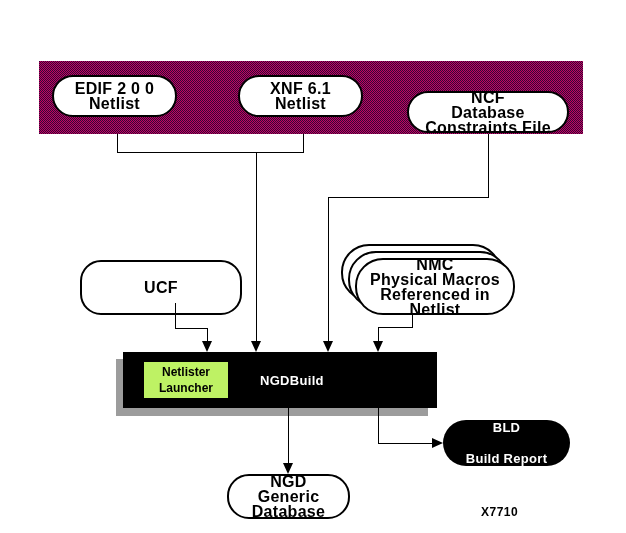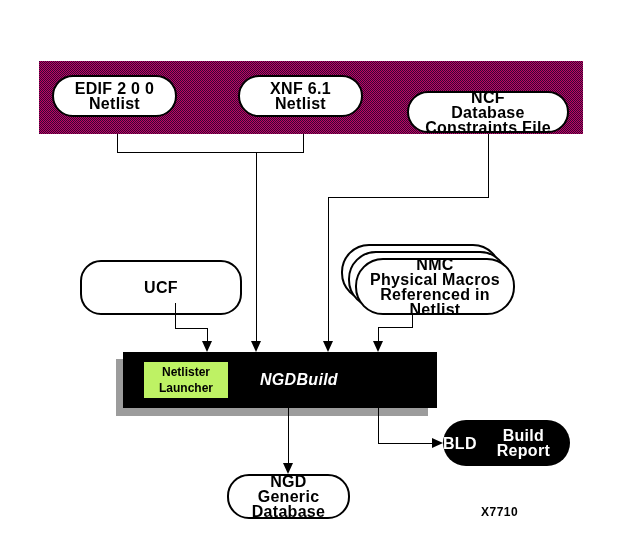--- a/index.html
+++ b/index.html
@@ -37,26 +37,26 @@
   }
   .shadow{position:absolute;left:116px;top:359px;width:312px;height:57px;background:#9c9c9c;}
   .blackbox{position:absolute;left:123px;top:352px;width:314px;height:56px;background:#000000;}
   .launcher{
     position:absolute;left:144px;top:362px;width:84px;height:36px;background:#bef264;
     display:flex;flex-direction:column;align-items:center;justify-content:center;
     font-weight:bold;font-size:12px;line-height:16px;color:#000000;text-align:center;
   }
   .ngdbuild-label{
     position:absolute;left:260px;top:352px;height:56px;display:flex;align-items:center;
-    color:#ffffff;font-weight:bold;font-size:16px;letter-spacing:0.3px;font-style:italic;
+    color:#ffffff;font-weight:bold;font-size:13px;letter-spacing:0.3px;
   }
   .dark-node{
     position:absolute;background:#000000;color:#ffffff;border:none;border-radius:23px;
-    display:flex;flex-direction:row;align-items:center;justify-content:flex-start;
-    font-weight:bold;font-size:16px;line-height:15px;text-align:center;letter-spacing:0.3px;
+    display:flex;flex-direction:column;align-items:center;justify-content:space-between;
+    font-weight:bold;font-size:13px;line-height:15px;text-align:center;letter-spacing:0.3px;
   }
   .figure-id{
     position:absolute;left:481px;top:505px;font-weight:bold;font-size:12px;color:#000000;
     letter-spacing:0.5px;
   }
 </style>
 </head>
 <body>
 
 <div class="banner"></div>

